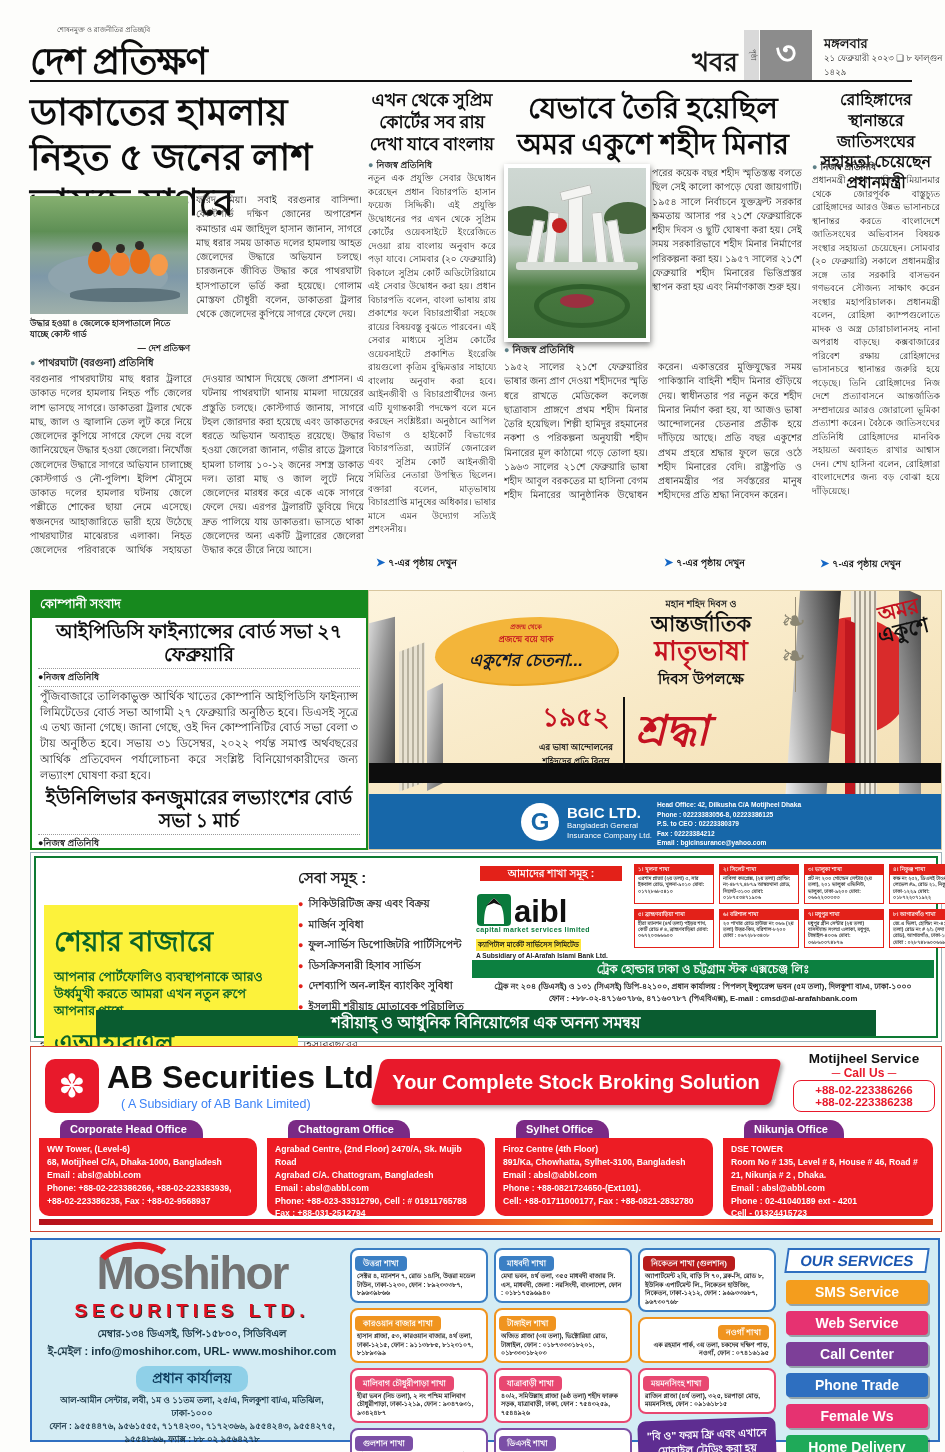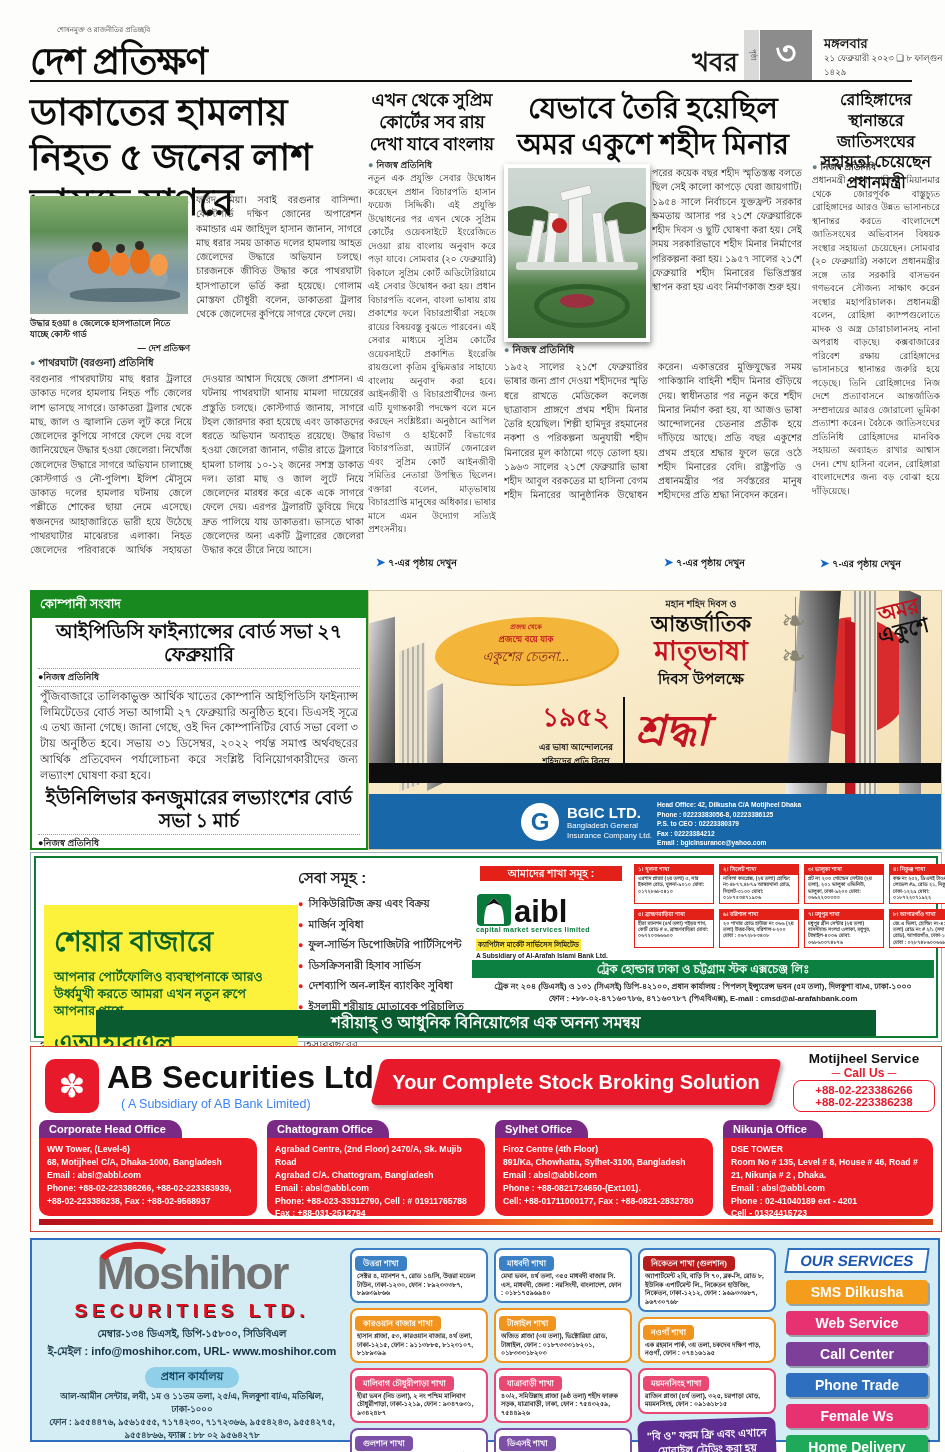--- a/index.html
+++ b/index.html
@@ -35,50 +35,50 @@
   .cn-byline{font-size:9px;font-weight:bold;margin:0 6px;padding:1px 0;border-top:1px dotted #9a9a9a;border-bottom:1px dotted #9a9a9a;}
   .cn-body{font-size:11px;line-height:1.45;margin:2px 8px;color:#222;}
 
   
   .bgic{background:linear-gradient(160deg,#fdf4dd 0%,#f7e7c2 55%,#f2ddb0 100%);border:1px solid #d8c69e;overflow:hidden;}
   .mon{position:absolute;}
   .blueband{background:#1767a9;color:#fff;}
   .brush{background:#f3b53a;border-radius:58% 42% 55% 45%/60% 50% 50% 40%;box-shadow:2px 2px 0 #e9a728;}
   .brush .r1{font-size:6.5px;color:#c41220;font-weight:bold;}
   .brush .r2{font-size:8.5px;color:#c41220;font-weight:bold;}
-  .brush .r3{font-size:13px;color:#7f1d1d;font-weight:normal;font-style:italic;}
+  .brush .r3{font-size:17px;color:#0f172a;font-weight:bold;font-style:italic;}
 
   
   .aibl-outer{border:1px solid #9fb3bb;background:#fff;}
   .aibl-inner{position:absolute;inset:3px;border:2px solid #0e7a34;}
   .ylbox{background:#fcf23b;color:#0b6327;}
   .svc li{list-style:none;font-size:10.5px;font-weight:bold;color:#333;line-height:1.95;}
   .svc li::before{content:"●";color:#e32119;margin-right:5px;font-size:9px;}
   .redban{background:#e32119;color:#fff;font-weight:bold;font-size:10.5px;text-align:center;}
   .bcard{background:#fff;border:1px solid #e32119;overflow:hidden;}
   .bcard .bh{background:#e32119;color:#fff;font-size:5.5px;font-weight:bold;padding:1px 3px;}
   .bcard .bd{font-size:4.9px;font-weight:bold;color:#333;line-height:1.3;padding:1px 3px;}
   .greenbar{background:#0c8040;color:#fff;font-weight:bold;text-align:center;}
   .dgreenbar{background:#0a5c30;color:#fff;font-weight:bold;text-align:center;}
 
   
   .ab-box{border:1px solid #cc4433;background:#fff;}
   .ab-logo{background:#e8192b;border-radius:10px;color:#fff;display:flex;align-items:center;justify-content:center;font-size:32px;}
   .ribbon{background:#e8192b;transform:skewX(-14deg);border-radius:6px;box-shadow:3px 3px 4px rgba(0,0,0,.35);}
   .ribbon span{display:block;transform:skewX(14deg);color:#fff;font-weight:bold;font-size:20px;text-align:center;line-height:46px;}
   .cs-nums{border:1px solid #e8192b;border-radius:8px;color:#e8192b;font-weight:bold;font-size:11.5px;padding:3px 4px;}
-  .office .oh{display:inline-block;background:#7a2a85;color:#fff;font-size:11px;font-weight:bold;padding:3px 16px 3px 10px;border-radius:8px 14px 0 0;}
+  .office .oh{display:inline-block;background:#7a2a85;color:#fff;font-size:11px;font-weight:bold;padding:3px 16px 3px 10px;border-radius:8px 14px 0 0;margin-left:21px;}
   .office .ob{background:#ed1c24;border-radius:0 10px 10px 10px;color:#fff;font-size:8.6px;font-weight:600;line-height:1.5;padding:5px 8px;height:68px;}
 
   
   .mosh{background:#d4ecf4;border:2px solid #2f6fc0;}
   .mosh-logo{font-size:46px;font-weight:bold;color:#737373;letter-spacing:-2px;}
   .m-arc{position:absolute;width:74px;height:46px;border:7px solid transparent;border-top:7px solid #dd1f26;border-radius:50%;transform:rotate(-6deg);}
   .sec-ltd{color:#e01020;font-weight:bold;font-size:19px;letter-spacing:5px;text-shadow:1px 1px 0 #333;}
-  .m-pill{display:inline-block;background:#8fd0e8;border-radius:10px;padding:1px 16px;font-size:11px;font-weight:bold;color:#0b3a5c;}
+  .m-pill{display:inline-block;background:#8fd0e8;border-radius:10px;padding:1px 16px;font-size:14px;font-weight:bold;color:#0b3a5c;}
   .mcard{background:#fff;border:2px solid;border-radius:8px;padding:2px 5px 3px;margin-bottom:5px;}
   .mcard .mh{display:inline-block;color:#fff;font-size:8px;font-weight:bold;padding:1px 8px;border-radius:4px;margin:-1px 0 1px -2px;}
   .mcard .mb{font-size:6.4px;font-weight:bold;color:#222;line-height:1.35;}
   .m-note{background:#5e2d91;color:#fff;border-radius:8px;font-size:10.5px;font-weight:bold;text-align:center;padding:8px 8px;transform:rotate(-2deg);line-height:1.4;}
   .os-ribbon{background:#fff;border:2px solid #2f6fc0;color:#1a56b0;font-weight:bold;font-size:15px;text-align:center;transform:skewX(-8deg);padding:2px 0;}
   .os-btn{height:24px;border-radius:4px;color:#fff;font-weight:bold;font-size:14px;text-align:center;line-height:24px;margin-top:7px;box-shadow:2px 2px 0 rgba(0,0,0,.3);}
 </style>
 </head>
 <body>
 
@@ -380,28 +380,28 @@
 
     <div class="abs" style="left:462px;top:8px;width:138px;">
       <div class="mcard" style="border-color: rgb(59, 127, 196);"><span class="mh" style="background-color: rgb(59, 127, 196);">মাধবদী শাখা</span><div class="mb">মেঘা ভবন, ৪র্থ তলা, ৩৫৫ মাধবদী বাজার সি. এস, মাধবদী, জেলা : নরসিংদী, বাংলাদেশ, ফোন : ০১৮১৭৫৯৬৯৪০</div></div>
       <div class="mcard" style="border-color: rgb(240, 148, 31);"><span class="mh" style="background-color: rgb(240, 148, 31);">টাঙ্গাইল শাখা</span><div class="mb">অজিত প্লাজা (৩য় তলা), ভিক্টোরিয়া রোড, টাঙ্গাইল, ফোন : ০১৮৭৩৩৩১৮২০১, ০১৮৩৩৩১৮২০৩</div></div>
       <div class="mcard" style="border-color: rgb(232, 72, 113);"><span class="mh" style="background-color: rgb(232, 72, 113);">যাত্রাবাড়ী শাখা</span><div class="mb">৪০/২, সমিউল্লাহ প্লাজা (৬ষ্ঠ তলা) শহীদ ফারুক সড়ক, যাত্রাবাড়ী, ঢাকা, ফোন : ৭৫৪৩২৫৯, ৭৫৪৪৯২৬</div></div>
       <div class="mcard" style="border-color: rgb(123, 79, 166);"><span class="mh" style="background-color: rgb(123, 79, 166);">ডিএসই শাখা</span><div class="mb">ডিএসই এনেক্স বিল্ডিং, রুম নং- ৪২৭, ৯/ই মতিঝিল বা/এ, ৪র্থ তলা, ঢাকা, ফোন : ৯৫৬৪৮৬০১</div></div>
     </div>
 
     <div class="abs" style="left:606px;top:8px;width:138px;">
       <div class="mcard" style="border-color: rgb(59, 127, 196);"><span class="mh" style="background-color: #b91c1c;">নিকেতন শাখা (গুলশান)</span><div class="mb">অ্যাপার্টমেন্ট ২বি, বাড়ি সি ৭০, ব্লক-সি, রোড ৮, ইউনিক এপার্টমেন্ট লি., নিকেতন হাউজিং, নিকেতন, ঢাকা-১২১২, ফোন : ৯৬৯৩৩৬৮৭, ৯৬৭৩০৭৬৮</div></div>
-      <div class="mcard" style="border-color: rgb(240, 148, 31);"><span class="mh" style="background-color: rgb(240, 148, 31);">নওগাঁ শাখা</span><div class="mb">এক রহমান পার্ক, ৩য় তলা, চকদেব দক্ষিণ পাড়, নওগাঁ, ফোন : ০৭৪১৬১৯৫</div></div>
+      <div class="mcard" style="border-color: rgb(240, 148, 31); text-align: right;"><span class="mh" style="background-color: rgb(240, 148, 31);">নওগাঁ শাখা</span><div class="mb">এক রহমান পার্ক, ৩য় তলা, চকদেব দক্ষিণ পাড়, নওগাঁ, ফোন : ০৭৪১৬১৯৫</div></div>
       <div class="mcard" style="border-color: rgb(232, 72, 113);"><span class="mh" style="background-color: rgb(232, 72, 113);">ময়মনসিংহ শাখা</span><div class="mb">রাজিন প্লাজা (৪র্থ তলা), ৩২৫, চরপাড়া মোড়, ময়মনসিংহ, ফোন : ০৯১৬১৮১৫</div></div>
       <div class="m-note">"বি ও" ফরম ফ্রি এবং এখানে মোবাইল ট্রেডিং করা হয়</div>
     </div>
 
     <div class="abs" style="left:754px;top:8px;width:142px;">
       <div class="os-ribbon">OUR SERVICES</div>
-      <div class="os-btn" style="background-color: rgb(244, 157, 29);">SMS Dilkusha</div>
+      <div class="os-btn" style="background-color: rgb(244, 157, 29);">SMS Service</div>
       <div class="os-btn" style="background-color: rgb(230, 50, 113);">Web Service</div>
       <div class="os-btn" style="background-color: rgb(125, 63, 152);">Call Center</div>
       <div class="os-btn" style="background-color: rgb(46, 111, 192);">Phone Trade</div>
       <div class="os-btn" style="background-color: rgb(230, 50, 113);">Female Ws</div>
       <div class="os-btn" style="background-color: rgb(31, 170, 89);">Home Delivery</div>
     </div>
   </div>
 
 </div>
 

